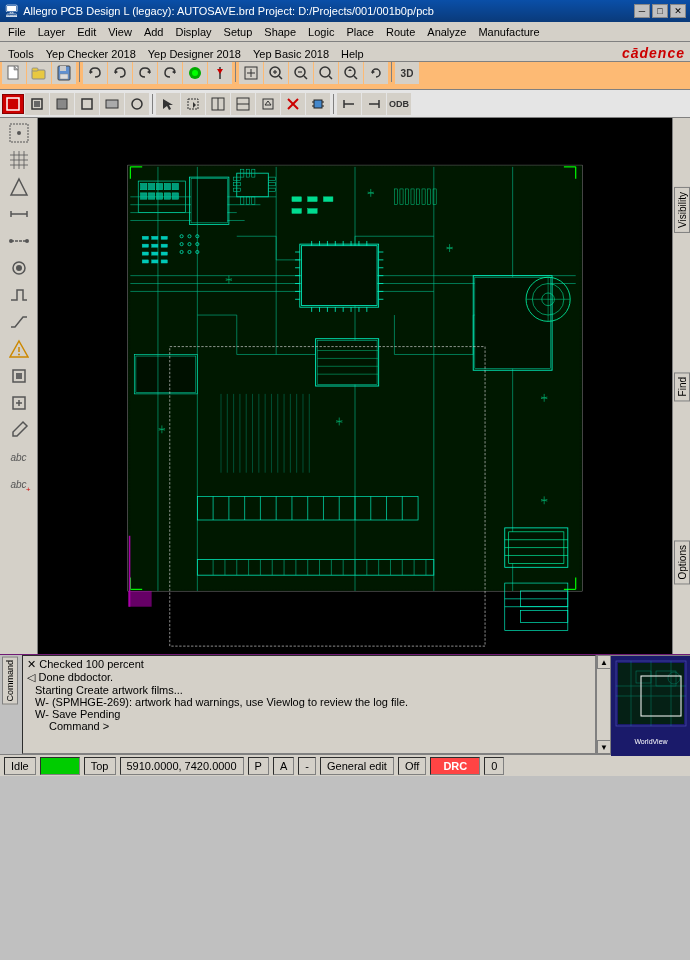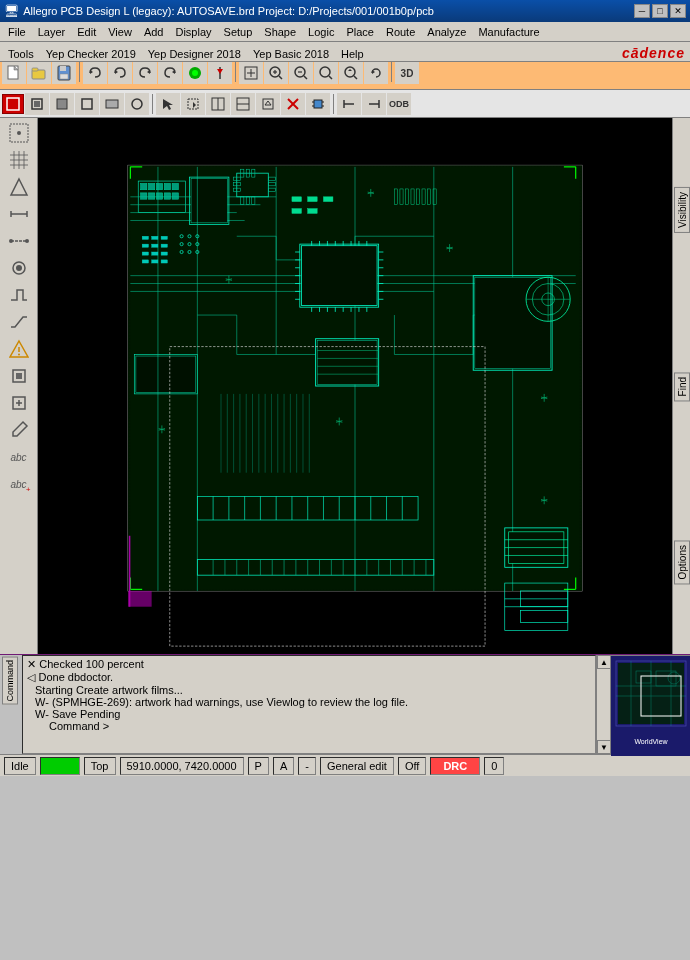--- a/index.html
+++ b/index.html
@@ -294,21 +294,21 @@
   <span class="menu-item">Shape</span>
   <span class="menu-item">Logic</span>
   <span class="menu-item">Place</span>
   <span class="menu-item">Route</span>
   <span class="menu-item">Analyze</span>
   <span class="menu-item">Manufacture</span>
 </div>
 
 <div id="menu-bar2">
   <span class="menu-item">Tools</span>
-  <span class="menu-item">Yep Checker 2019</span>
+  <span class="menu-item">Yep Checker 2018</span>
   <span class="menu-item">Yep Designer 2018</span>
   <span class="menu-item">Yep Basic 2018</span>
   <span class="menu-item">Help</span>
   <span id="cadence-logo">cādence</span>
 </div>
 
 <div class="toolbar">
   <div class="tb-btn">
     <svg width="16" height="16" viewBox="0 0 16 16">
         <rect x="2" y="1" width="10" height="13" fill="white" stroke="#666" stroke-width="1"></rect>

